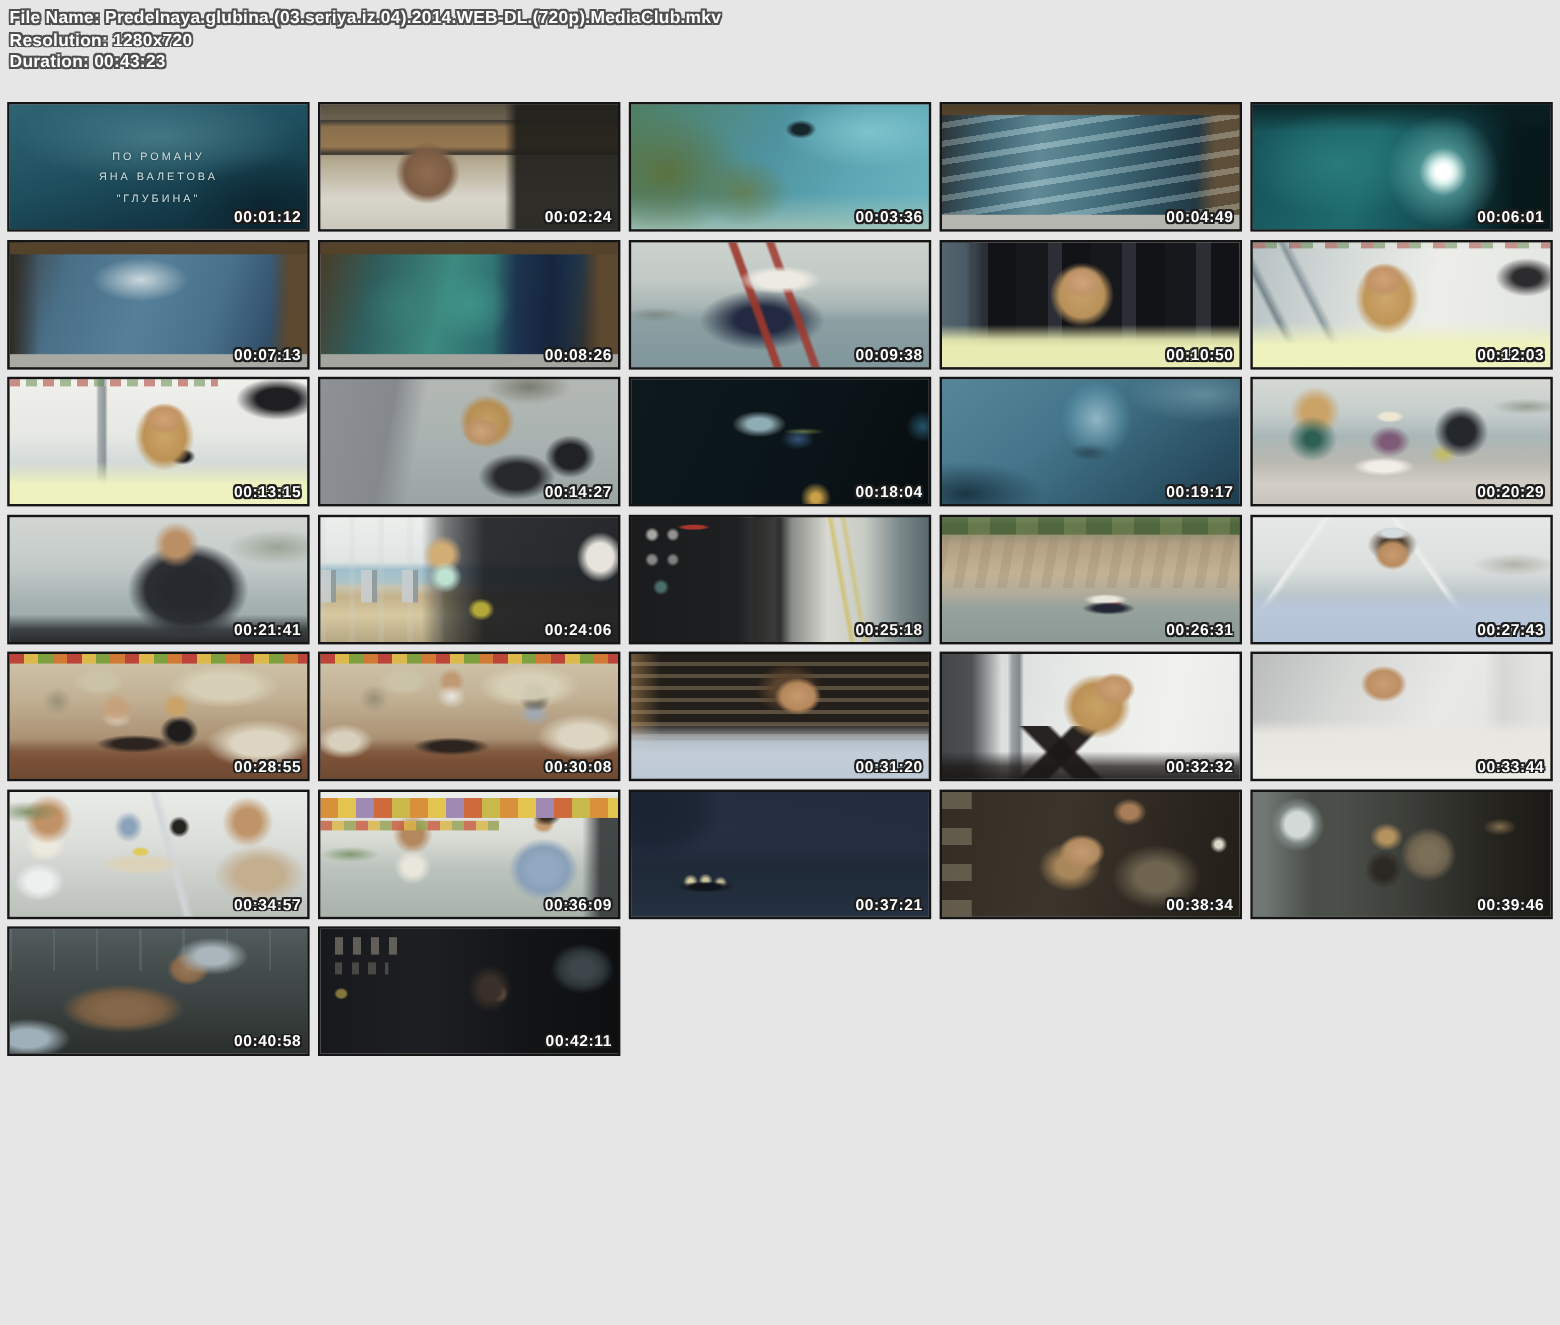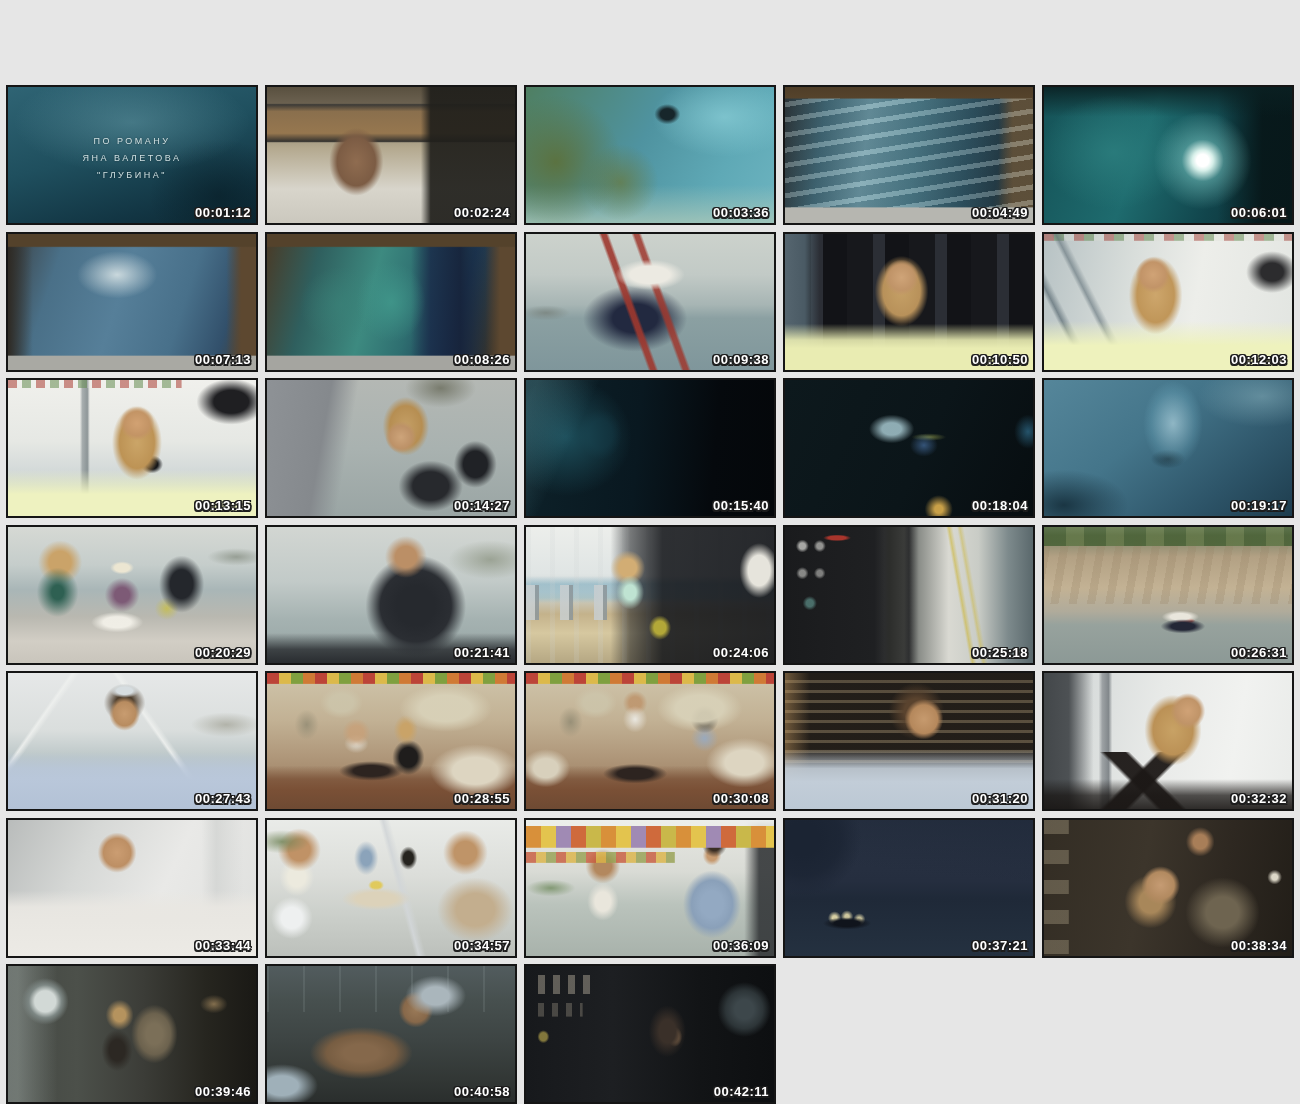--- a/index.html
+++ b/index.html
@@ -12,40 +12,43 @@
     font-size:14.5px;font-weight:bold;color:#ffffff;line-height:18.5px;letter-spacing:.2px;
     text-shadow:-1.5px -1.5px 0 #4f4f4f,1.5px -1.5px 0 #4f4f4f,-1.5px 1.5px 0 #4f4f4f,
                  1.5px 1.5px 0 #4f4f4f,0 -1.5px 0 #4f4f4f,0 1.5px 0 #4f4f4f,
                  -1.5px 0 0 #4f4f4f,1.5px 0 0 #4f4f4f;
   }
   .sheet{
     position:absolute;left:6px;top:85px;
     display:grid;grid-template-columns:repeat(5,252px);gap:6.5px 7px;
   }
   .thumb{
-    position:relative;width:252px;height:140px;margin:0;box-sizing:border-box;
+    position:relative;width:252px;height:108px;margin:0;box-sizing:border-box;
     border:2px solid #151515;background:#333;overflow:hidden;
   }
   .ts{
     position:absolute;right:5px;bottom:3px;
     font-size:13px;font-weight:bold;color:#ffffff;letter-spacing:.5px;
     text-shadow:-1.5px -1.5px 0 #1d1d1d,1.5px -1.5px 0 #1d1d1d,-1.5px 1.5px 0 #1d1d1d,
                  1.5px 1.5px 0 #1d1d1d,0 -1.5px 0 #1d1d1d,0 1.5px 0 #1d1d1d,
                  -1.5px 0 0 #1d1d1d,1.5px 0 0 #1d1d1d;
   }
   .cap{
     position:absolute;left:0;right:0;top:34%;text-align:center;
     color:#cfe0e2;font-size:9px;letter-spacing:2.5px;line-height:1.9;
     white-space:pre-line;text-shadow:0 0 2px rgba(0,0,0,.45);
   }
 </style>
 </head>
 <body>
 
 <div class="header">
+  <div class="hline">File Name: Predelnaya.glubina.(03.seriya.iz.04).2014.WEB-DL.(720p).MediaClub.mkv</div>
+  <div class="hline">Resolution: 1280x720</div>
+  <div class="hline">Duration: 00:43:23</div>
 </div>
 
 <div class="sheet">
   <figure class="thumb" style="background: radial-gradient(ellipse 70% 55% at 50% 26%, rgba(140,195,205,0.32), rgba(0,0,0,0) 68%), radial-gradient(ellipse 40% 60% at 85% 80%, rgba(6,26,34,0.55), rgba(0,0,0,0) 70%), linear-gradient(165deg, #2f6474 0%, #1f4f5e 45%, #123543 80%, #0d2833 100%)">
     <div class="cap">ПО РОМАНУ
 ЯНА ВАЛЕТОВА
 "ГЛУБИНА"</div>
     <figcaption class="ts">00:01:12</figcaption>
   </figure>
   <figure class="thumb" style="background: linear-gradient(90deg, rgba(0,0,0,0) 62%, rgba(32,31,27,0.92) 66%), radial-gradient(ellipse 14% 32% at 36% 55%, #8f6c50 0%, #7c5c44 55%, rgba(0,0,0,0) 78%), linear-gradient(180deg, rgba(0,0,0,0) 12%, #3c3a36 13%, #8a6f4d 18%, #96774f 34%, #35332f 40%, rgba(0,0,0,0) 41%), linear-gradient(180deg, #59503f 0%, #6b6150 12%, #b4a98f 45%, #d8d5cb 75%, #cbc8be 100%)">
@@ -73,23 +76,20 @@
       <figcaption class="ts">00:10:50</figcaption>
     </figure>
   <figure class="thumb" style="background: radial-gradient(ellipse 9% 17% at 44% 30%, #d0a376 0%, #c29468 55%, rgba(0,0,0,0) 78%), radial-gradient(ellipse 15% 40% at 45% 45%, #cda66c 0%, #c09659 50%, rgba(0,0,0,0) 72%), linear-gradient(0deg, #eef2bd 0%, #eef2bd 18%, rgba(0,0,0,0) 36%), radial-gradient(ellipse 15% 22% at 92% 28%, #2c2c2e 30%, rgba(0,0,0,0) 70%), linear-gradient(63deg, rgba(0,0,0,0) 12%, rgba(96,112,120,0.75) 13.5%, rgba(0,0,0,0) 16%), linear-gradient(63deg, rgba(0,0,0,0) 24%, rgba(96,112,120,0.6) 25.5%, rgba(0,0,0,0) 28%), repeating-linear-gradient(90deg, rgba(160,60,50,0.5) 0 10px, rgba(90,130,70,0.5) 10px 20px, rgba(220,220,210,0.3) 20px 30px) left top / 100% 5% no-repeat, linear-gradient(100deg, #b7c2c4 0%, #d9dedb 35%, #edeeea 60%, #e2e5e1 100%)">
       <figcaption class="ts">00:12:03</figcaption>
     </figure>
   <figure class="thumb" style="background: repeating-linear-gradient(90deg, rgba(170,60,50,0.55) 0 9px, rgba(240,240,235,0.2) 9px 14px, rgba(100,140,80,0.55) 14px 23px, rgba(240,240,235,0.2) 23px 28px) left top / 70% 6% no-repeat, radial-gradient(ellipse 9% 16% at 52% 32%, #d2a273 0%, #c39465 55%, rgba(0,0,0,0) 78%), radial-gradient(ellipse 14% 38% at 52% 46%, #cba568 0%, #bd9355 50%, rgba(0,0,0,0) 72%), radial-gradient(ellipse 1.5% 6% at 55% 47%, #f0f0ea 60%, rgba(0,0,0,0) 80%), linear-gradient(0deg, #eef2c0 0%, #eef2c0 16%, rgba(0,0,0,0) 34%), radial-gradient(ellipse 6% 9% at 58% 62%, #17181a 40%, rgba(0,0,0,0) 75%), radial-gradient(ellipse 20% 24% at 90% 16%, #1f1f22 35%, rgba(0,0,0,0) 70%), linear-gradient(90deg, rgba(0,0,0,0) 29%, rgba(150,158,160,0.8) 30%, rgba(120,130,133,0.8) 32%, rgba(0,0,0,0) 33%), linear-gradient(180deg, #f0f0ec 0%, #e6e8e4 45%, #c8d1d2 80%, #b3bfc0 100%)">
       <figcaption class="ts">00:13:15</figcaption>
     </figure>
   <figure class="thumb" style="background: linear-gradient(100deg, #8e9296 0%, #85898d 24%, rgba(0,0,0,0) 34%), radial-gradient(ellipse 8% 15% at 54% 42%, #cda47a 0%, #bd9268 55%, rgba(0,0,0,0) 78%), radial-gradient(ellipse 13% 30% at 56% 34%, #c49f66 0%, #b68e52 50%, rgba(0,0,0,0) 72%), radial-gradient(ellipse 18% 26% at 66% 78%, #27292d 40%, rgba(0,0,0,0) 72%), radial-gradient(ellipse 12% 24% at 84% 62%, #202226 40%, rgba(0,0,0,0) 72%), radial-gradient(ellipse 22% 22% at 70% 6%, rgba(96,98,80,0.7), rgba(0,0,0,0) 65%), linear-gradient(180deg, #b4b8b4 0%, #a9b2b0 50%, #9aa5a4 100%)">
       <figcaption class="ts">00:14:27</figcaption>
-    </figure>
-  <figure class="thumb" style="background: linear-gradient(115deg, rgba(130,205,215,0.25) 4%, rgba(0,0,0,0) 24%), radial-gradient(ellipse 38% 62% at 16% 42%, rgba(30,82,95,0.9), rgba(0,0,0,0) 70%), radial-gradient(ellipse 12% 26% at 30% 40%, #0d2630 40%, rgba(0,0,0,0) 72%), linear-gradient(95deg, #0d2129 0%, #091820 45%, #05090d 75%, #04070a 100%)">
-      <figcaption class="ts">00:15:40</figcaption>
     </figure>
   <figure class="thumb" style="background: radial-gradient(ellipse 13% 15% at 43% 36%, rgba(175,210,218,0.8) 30%, rgba(0,0,0,0) 70%), radial-gradient(ellipse 8% 12% at 56% 48%, rgba(70,110,160,0.7), rgba(0,0,0,0) 70%), radial-gradient(ellipse 10% 4% at 58% 42%, rgba(190,200,90,0.5), rgba(0,0,0,0) 70%), radial-gradient(ellipse 8% 18% at 98% 38%, rgba(60,140,180,0.55), rgba(0,0,0,0) 70%), radial-gradient(circle at 62% 95%, #c9a048 2%, rgba(0,0,0,0) 7%), linear-gradient(115deg, #0d191d 0%, #0b1519 55%, #070d10 100%)">
       <figcaption class="ts">00:18:04</figcaption>
     </figure>
   <figure class="thumb" style="background: radial-gradient(ellipse 16% 42% at 52% 32%, rgba(195,228,238,0.6), rgba(120,180,200,0.25) 55%, rgba(0,0,0,0) 75%), radial-gradient(ellipse 10% 10% at 50% 58%, rgba(20,40,50,0.7), rgba(0,0,0,0) 70%), radial-gradient(ellipse 40% 40% at 8% 92%, rgba(16,38,50,0.8), rgba(0,0,0,0) 65%), radial-gradient(ellipse 40% 35% at 88% 12%, rgba(150,190,200,0.45), rgba(0,0,0,0) 65%), linear-gradient(140deg, #55869a 0%, #44758a 40%, #2d5468 75%, #1e3d4e 100%)">
       <figcaption class="ts">00:19:17</figcaption>
     </figure>
   <figure class="thumb" style="background: radial-gradient(ellipse 12% 26% at 20% 48%, #2e6052 20%, rgba(0,0,0,0) 70%), radial-gradient(circle at 21% 26%, #caa369 5%, rgba(0,0,0,0) 10%), radial-gradient(ellipse 6% 6% at 46% 30%, #ece6d2 50%, rgba(0,0,0,0) 80%), radial-gradient(ellipse 10% 18% at 46% 50%, #7d5a76 30%, rgba(0,0,0,0) 70%), radial-gradient(ellipse 14% 10% at 44% 70%, rgba(245,243,235,0.9) 40%, rgba(0,0,0,0) 75%), radial-gradient(ellipse 13% 30% at 70% 42%, #24272c 35%, rgba(0,0,0,0) 70%), radial-gradient(ellipse 7% 12% at 64% 60%, rgba(200,190,70,0.8), rgba(0,0,0,0) 70%), radial-gradient(ellipse 18% 10% at 92% 22%, rgba(130,138,125,0.7), rgba(0,0,0,0) 65%), linear-gradient(180deg, #d6d9d4 0%, #c5cdcb 28%, #a9b6b7 46%, #b9b8b0 66%, #d2cec5 84%, #c9c5bc 100%)">
       <figcaption class="ts">00:20:29</figcaption>
     </figure>

